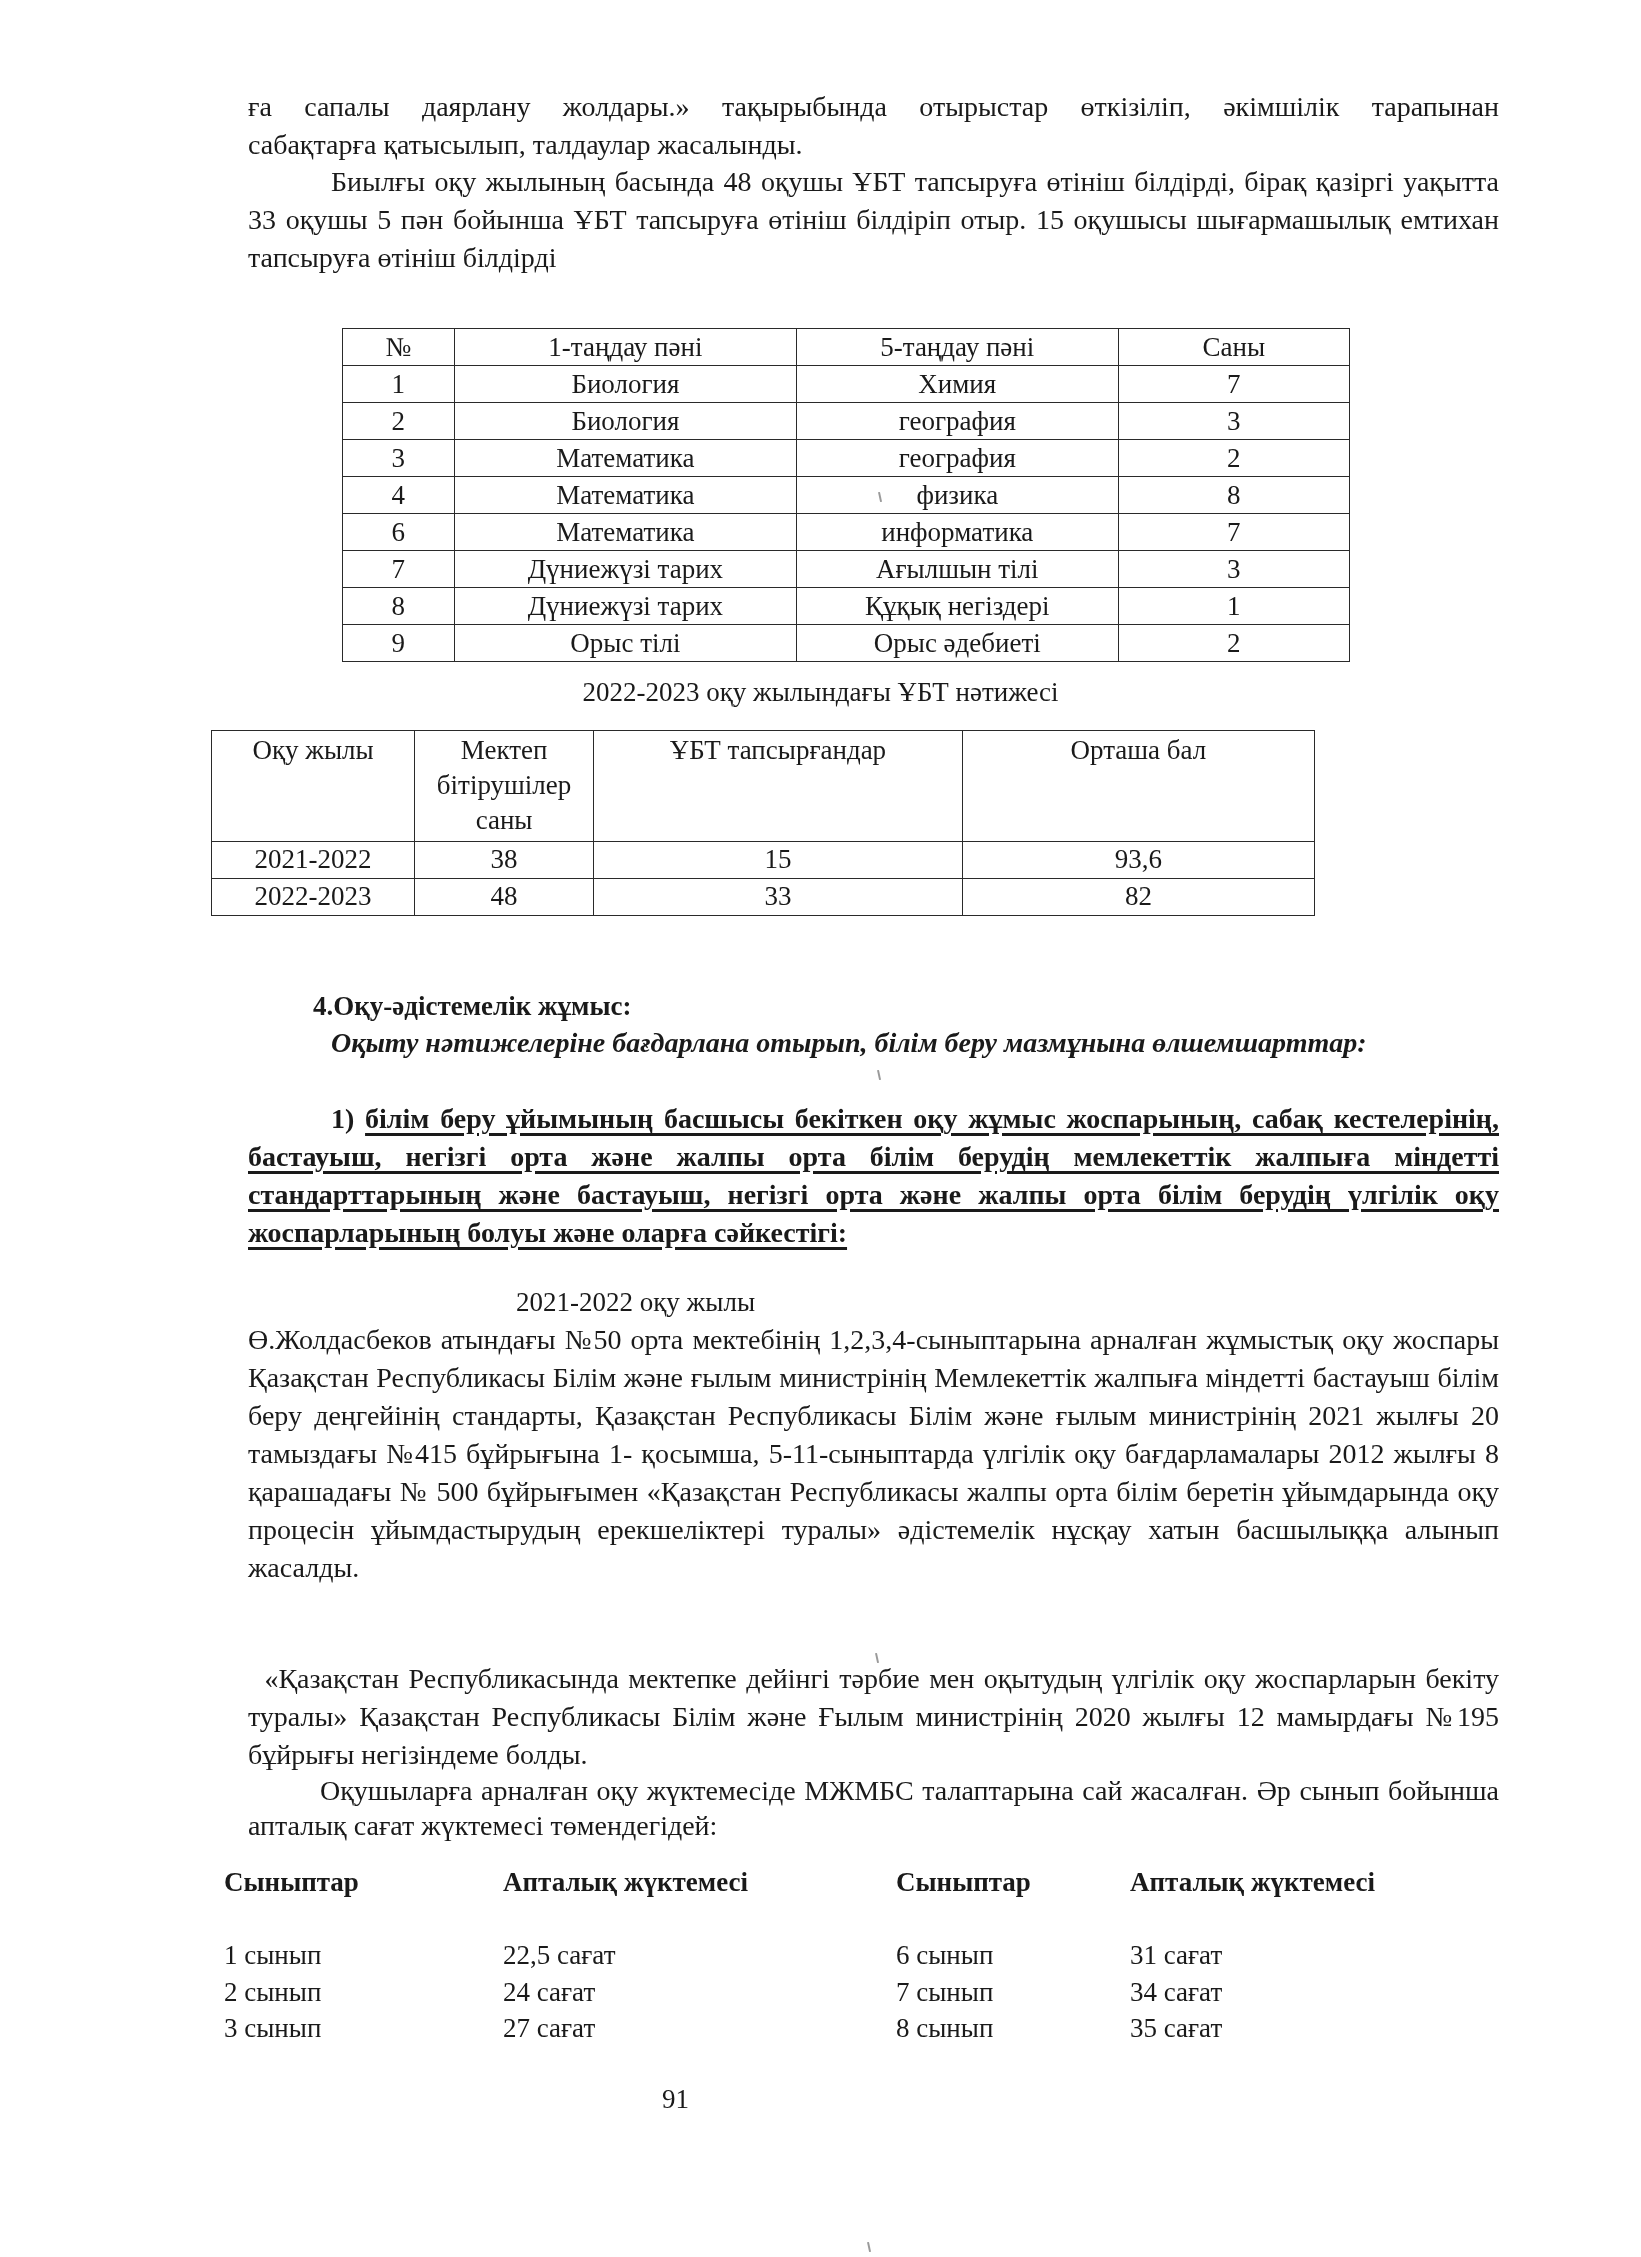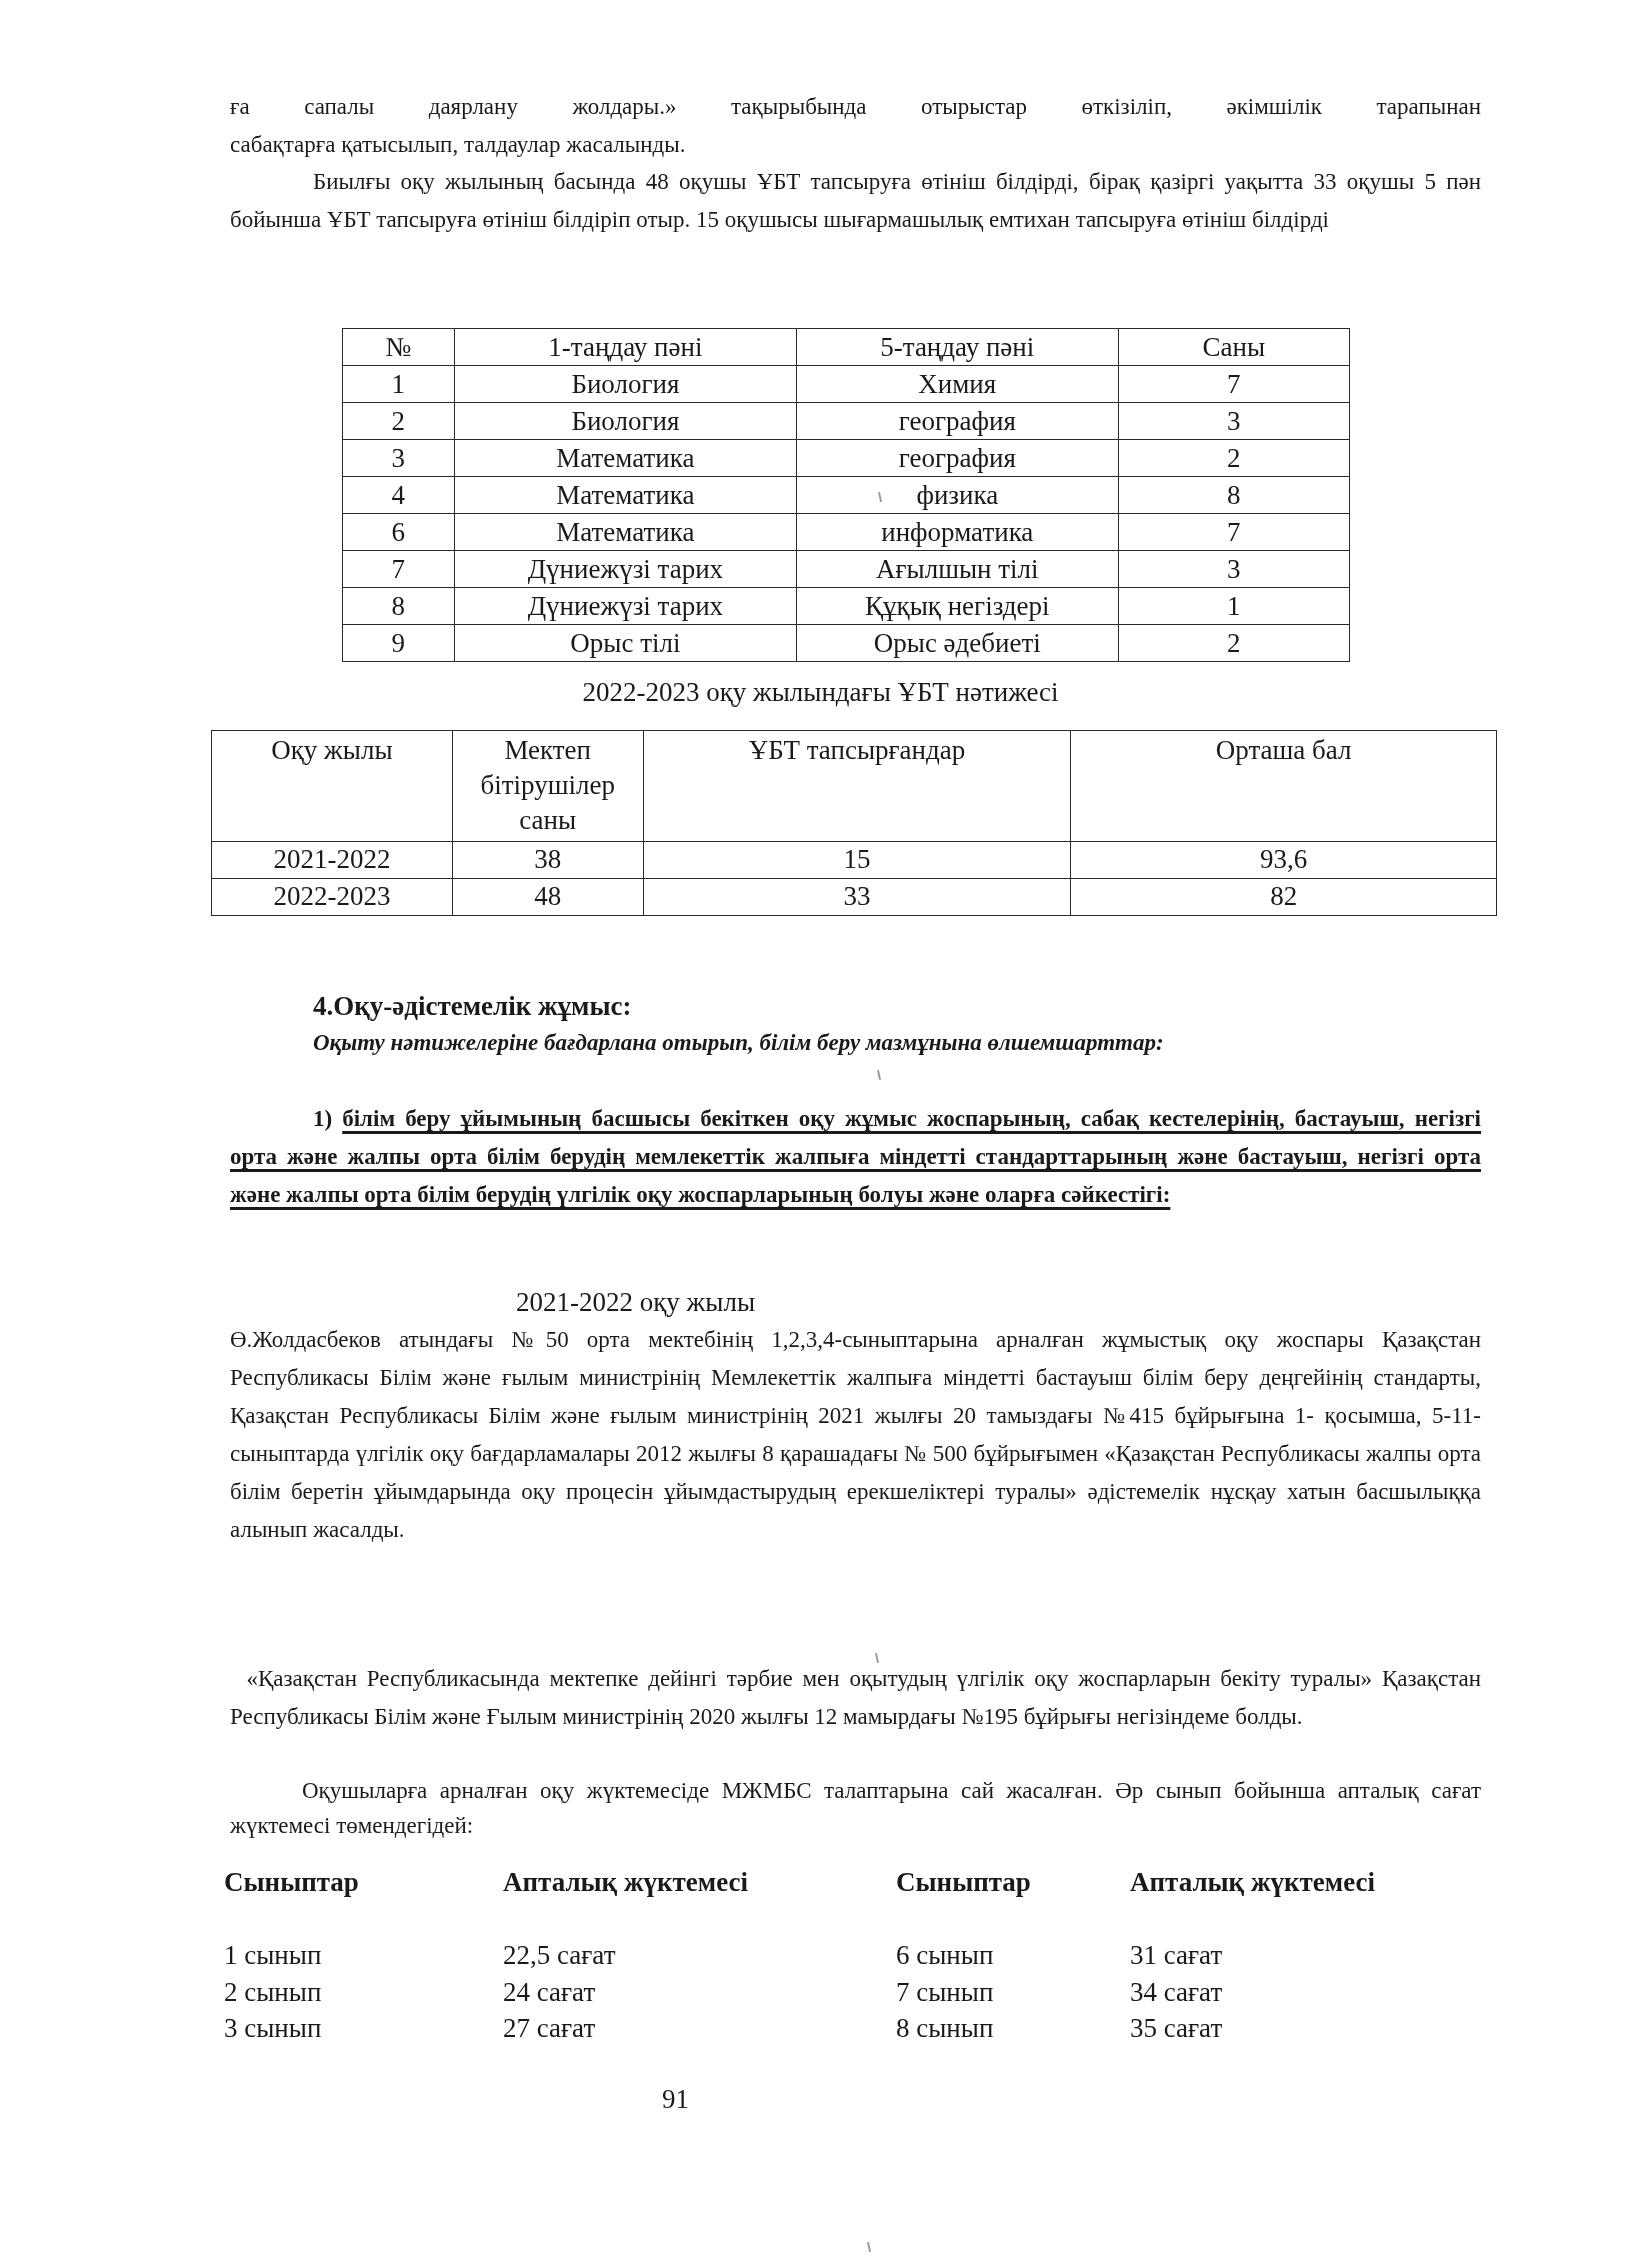--- a/index.html
+++ b/index.html
@@ -4,33 +4,33 @@
 <style>
   html, body { margin: 0; padding: 0; background: #ffffff; }
   body {
     width: 1641px; height: 2257px; position: relative; overflow: hidden;
     font-family: "Liberation Serif", "DejaVu Serif", serif;
     color: #1a1a1a;
     font-size: 27px;
   }
   .abs { position: absolute; }
   .para {
-    position: absolute; left: 230px; width: 1251px;
-    line-height: 38px; text-align: justify; font-size: 23px;
+    position: absolute; left: 248px; width: 1251px;
+    line-height: 38px; text-align: justify; font-size: 28px;
   }
   .indent { text-indent: 83px; }
   table.t { position: absolute; border-collapse: collapse; font-size: 27px; }
   table.t td { border: 1.9px solid #2a2a2a; text-align: center; padding: 0; line-height: 33px; }
   #tbl1 { left: 342px; top: 328px; width: 1008px; }
   #tbl1 td { height: 36px; }
   #tbl1 col.c0 { width: 112px; }
   #tbl1 col.c1 { width: 343px; }
   #tbl1 col.c2 { width: 322px; }
   #tbl1 col.c3 { width: 232px; }
-  #tbl2 { left: 211px; top: 730px; width: 1286px; }
+  #tbl2 { left: 211px; top: 730px; width: 1104px; }
   #tbl2 col.c0 { width: 241px; }
   #tbl2 col.c1 { width: 191px; }
   #tbl2 col.c2 { width: 428px; }
   #tbl2 col.c3 { width: 426px; }
   #tbl2 tr.head td { height: 108px; vertical-align: top; padding-top: 1.9px; line-height: 35px; }
   #tbl2 tr.row td { height: 36px; line-height: 35px; }
   .caption { position: absolute; left: 0; width: 1641px; text-align: center; top: 673px; line-height: 39px; }
   .bold { font-weight: bold; }
   .ital { font-style: italic; font-weight: bold; }
   .ul { text-decoration: underline; text-decoration-thickness: 2.9px; text-underline-offset: 4.8px; }

